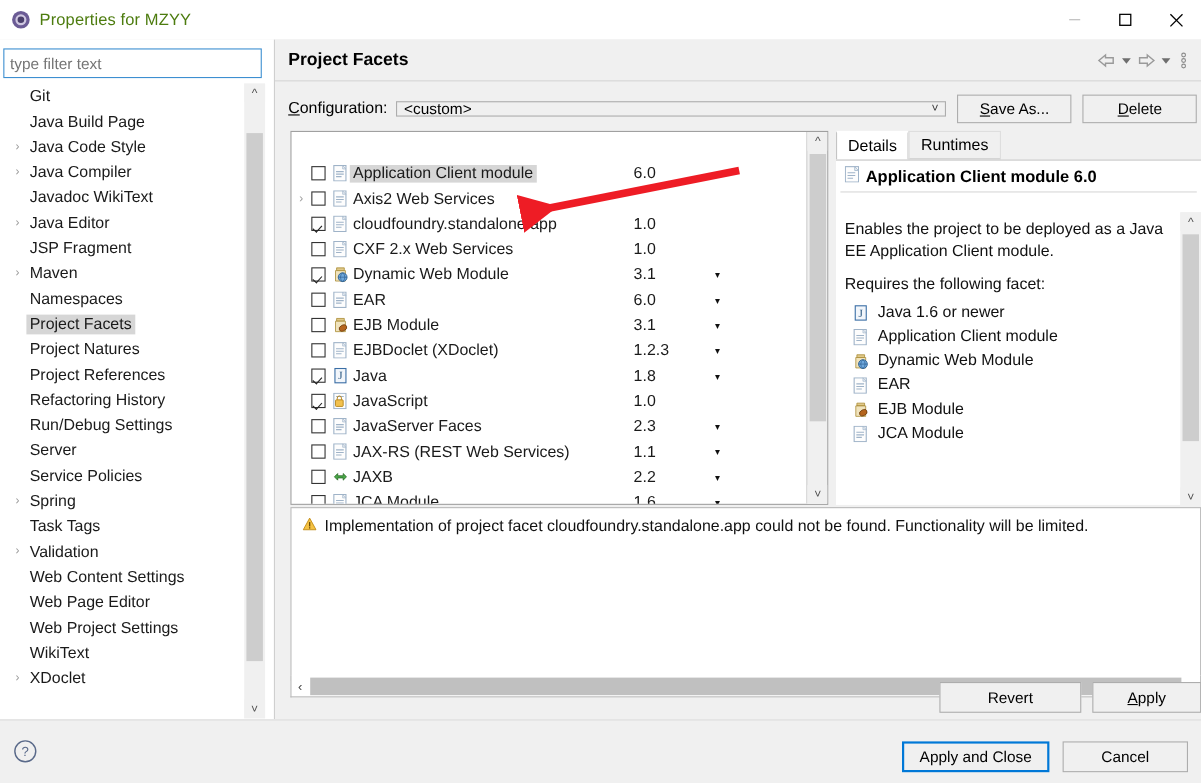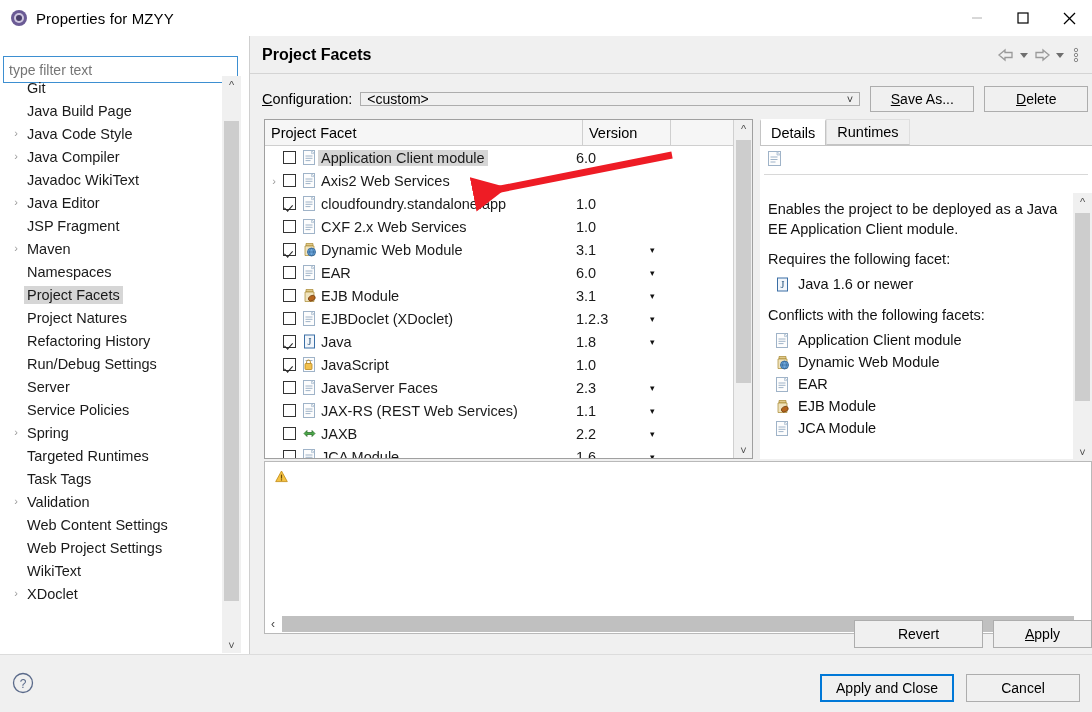--- a/index.html
+++ b/index.html
@@ -17,33 +17,33 @@
   
   .titlebar {
     position:absolute; left:0; top:0; width:1092px; height:36px;
     background:#ffffff; display:flex; align-items:center;
   }
   .title-icon {
     width:18px; height:18px; margin-left:10px; margin-right:8px;
     position:relative; flex:none;
   }
   .title-icon svg { display:block; }
-  .title-text { font-size:15px; color:#000000; letter-spacing:0.1px; }
+  .title-text { font-size:15px; color:#4d7c0f; letter-spacing:0.1px; }
   .winbtns { margin-left:auto; display:flex; height:36px; }
   .winbtn {
     width:46px; height:36px; display:flex; align-items:center; justify-content:center;
   }
   .winbtn svg { display:block; }
 
   
   .sidebar {
     position:absolute; left:0; top:36px; width:250px; height:618px;
     background:#ffffff;
   }
-  .filter-wrap { position:absolute; left:3px; top:20px; width:235px; height:27px; }
+  .filter-wrap { position:absolute; left:3px; top:8px; width:235px; height:27px; }
   .filter-input {
     width:235px; height:27px; border:1px solid #3d8fd1; background:#fff;
     font-family:"Liberation Sans", sans-serif; font-size:14px;
     padding:0 5px; outline:none; color:#000;
   }
   .tree {
     position:absolute; left:0; top:40px; width:222px; height:577px;
     overflow:hidden;
   }
   .tree-item {
@@ -309,53 +309,57 @@
         <div class="tree-item selected">
           <span class="tree-arrow"></span>
           <span class="tree-label">Project Facets</span>
         </div>
         <div class="tree-item">
           <span class="tree-arrow"></span>
           <span class="tree-label">Project Natures</span>
         </div>
         <div class="tree-item">
           <span class="tree-arrow"></span>
+          <span class="tree-label">Project References</span>
+        </div>
+        <div class="tree-item">
+          <span class="tree-arrow"></span>
           <span class="tree-label">Refactoring History</span>
         </div>
         <div class="tree-item">
           <span class="tree-arrow"></span>
           <span class="tree-label">Run/Debug Settings</span>
         </div>
         <div class="tree-item">
           <span class="tree-arrow"></span>
           <span class="tree-label">Server</span>
         </div>
         <div class="tree-item">
           <span class="tree-arrow"></span>
           <span class="tree-label">Service Policies</span>
         </div>
         <div class="tree-item">
           <span class="tree-arrow">›</span>
           <span class="tree-label">Spring</span>
         </div>
         <div class="tree-item">
           <span class="tree-arrow"></span>
-          <span class="tree-label">Targeted Runtimes</span>
-        </div>
-        <div class="tree-item">
-          <span class="tree-arrow"></span>
           <span class="tree-label">Task Tags</span>
         </div>
         <div class="tree-item">
           <span class="tree-arrow">›</span>
           <span class="tree-label">Validation</span>
         </div>
         <div class="tree-item">
           <span class="tree-arrow"></span>
           <span class="tree-label">Web Content Settings</span>
+        </div>
+        <div class="tree-item">
+          <span class="tree-arrow"></span>
+          <span class="tree-label">Web Page Editor</span>
         </div>
         <div class="tree-item">
           <span class="tree-arrow"></span>
           <span class="tree-label">Web Project Settings</span>
         </div>
         <div class="tree-item">
           <span class="tree-arrow"></span>
           <span class="tree-label">WikiText</span>
         </div>
         <div class="tree-item">
@@ -411,25 +415,20 @@
       <div class="config-label"><span class="ul">C</span>onfiguration:</div>
       <div class="combo">
         <span class="cv">&lt;custom&gt;</span>
         <span class="carrow">˅</span>
       </div>
       <div class="btn btn-saveas"><span class="ul">S</span>ave As...</div>
       <div class="btn btn-delete"><span class="ul">D</span>elete</div>
     </div>
 
     <div class="facet-box">
-      <div class="facet-head">
-        <div class="fh-cell fh-facet">Project Facet</div>
-        <div class="fh-cell fh-version">Version</div>
-        <div class="fh-cell fh-rest"></div>
-      </div>
       <div class="facet-rows" id="facet-rows">
           <div class="frow selected" style="position: relative;">
             <span class="frow-arrow"></span>
             <span class="cb"></span>
             <span class="ficon">
               <svg width="15" height="15" viewBox="0 0 15 15">
                 <rect x="1.5" y="0.5" width="11" height="14" fill="#fdfdfd" stroke="#9fb3c8"></rect>
                 <path d="M9.5 0.5 L12.5 3.6 L9.5 3.6 Z" fill="#e6edf3" stroke="#9fb3c8" stroke-width="0.6"></path>
                 <line x1="3.5" y1="6" x2="10.5" y2="6" stroke="#9fb3c8"></line>
                 <line x1="3.5" y1="8.3" x2="10.5" y2="8.3" stroke="#9fb3c8"></line>
@@ -654,37 +653,37 @@
         <div class="det-title">
           <span>
             <svg width="13" height="15" viewBox="0 0 13 15">
                 <rect x="0.5" y="0.5" width="12" height="14" fill="#fdfdfd" stroke="#9fb3c8"></rect>
                 <path d="M9 0.5 L12.5 4 L9 4 Z" fill="#e6edf3" stroke="#9fb3c8" stroke-width="0.7"></path>
                 <line x1="2.5" y1="6" x2="9.5" y2="6" stroke="#9fb3c8"></line>
                 <line x1="2.5" y1="8.5" x2="9.5" y2="8.5" stroke="#9fb3c8"></line>
                 <line x1="2.5" y1="11" x2="7.5" y2="11" stroke="#9fb3c8"></line>
               </svg>
           </span>
+          <span>Application Client module 6.0</span>
         </div>
         <div class="det-rule"></div>
         <div class="det-scroll">
           <p class="det-p">Enables the project to be deployed as a Java EE Application Client module.</p>
           <p class="det-sub">Requires the following facet:</p>
           <div id="req-list">
               <div class="det-li">
                 <span class="ficon">
                   <svg width="15" height="15" viewBox="0 0 15 15">
                     <rect x="2.5" y="1" width="10" height="13" fill="#f2f6fb" stroke="#3a6ea5"></rect>
                     <text x="7.5" y="11" font-size="10" font-family="Liberation Serif, serif" fill="#1f4e79" text-anchor="middle">J</text>
                   </svg>
                 </span>
                 <span>Java 1.6 or newer</span>
               </div>
             </div>
-          <p class="det-sub" style="margin-top:12px">Conflicts with the following facets:</p>
           <div id="conf-list">
               <div class="det-li">
                 <span class="ficon">
                   <svg width="15" height="15" viewBox="0 0 15 15">
                     <rect x="1.5" y="0.5" width="11" height="14" fill="#fdfdfd" stroke="#9fb3c8"></rect>
                     <path d="M9.5 0.5 L12.5 3.6 L9.5 3.6 Z" fill="#e6edf3" stroke="#9fb3c8" stroke-width="0.6"></path>
                     <line x1="3.5" y1="6" x2="10.5" y2="6" stroke="#9fb3c8"></line>
                     <line x1="3.5" y1="8.3" x2="10.5" y2="8.3" stroke="#9fb3c8"></line>
                     <line x1="3.5" y1="10.6" x2="8.5" y2="10.6" stroke="#9fb3c8"></line>
                   </svg>
@@ -748,20 +747,21 @@
 
     <div class="warnbox">
       <div class="warnrow">
         <span>
           <svg width="13" height="13" viewBox="0 0 13 13">
               <path d="M6.5 1 L12.3 11.6 L0.7 11.6 Z" fill="#f5c243" stroke="#c08a12" stroke-width="0.8"></path>
               <rect x="5.9" y="4.6" width="1.2" height="4" fill="#6b4c06"></rect>
               <rect x="5.9" y="9.3" width="1.2" height="1.2" fill="#6b4c06"></rect>
             </svg>
         </span>
+        <span>Implementation of project facet cloudfoundry.standalone.app could not be found. Functionality will be limited.</span>
       </div>
     </div>
     <div class="hscroll">
       <div class="hs-arrow">‹</div>
       <div class="hs-thumb"></div>
       <div class="hs-arrow">›</div>
     </div>
   </div>
 
   <div class="btn btn-revert">Revert</div>

